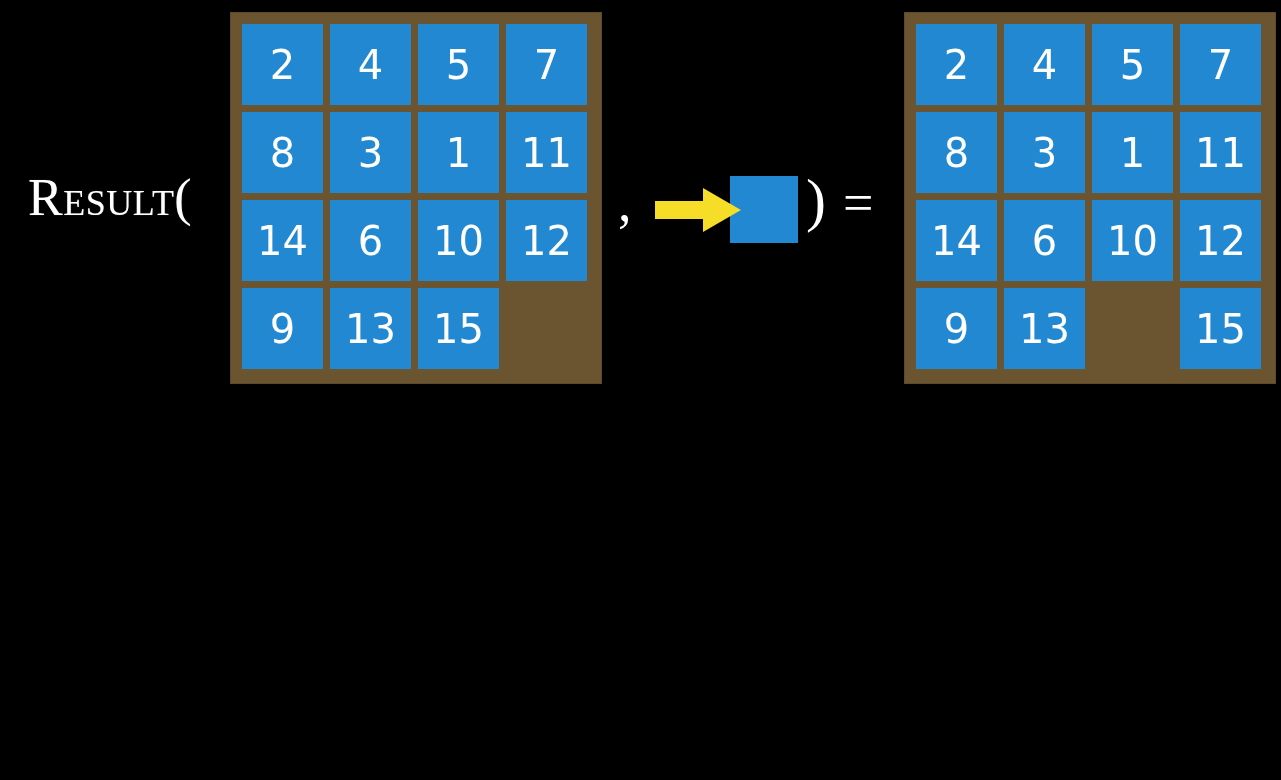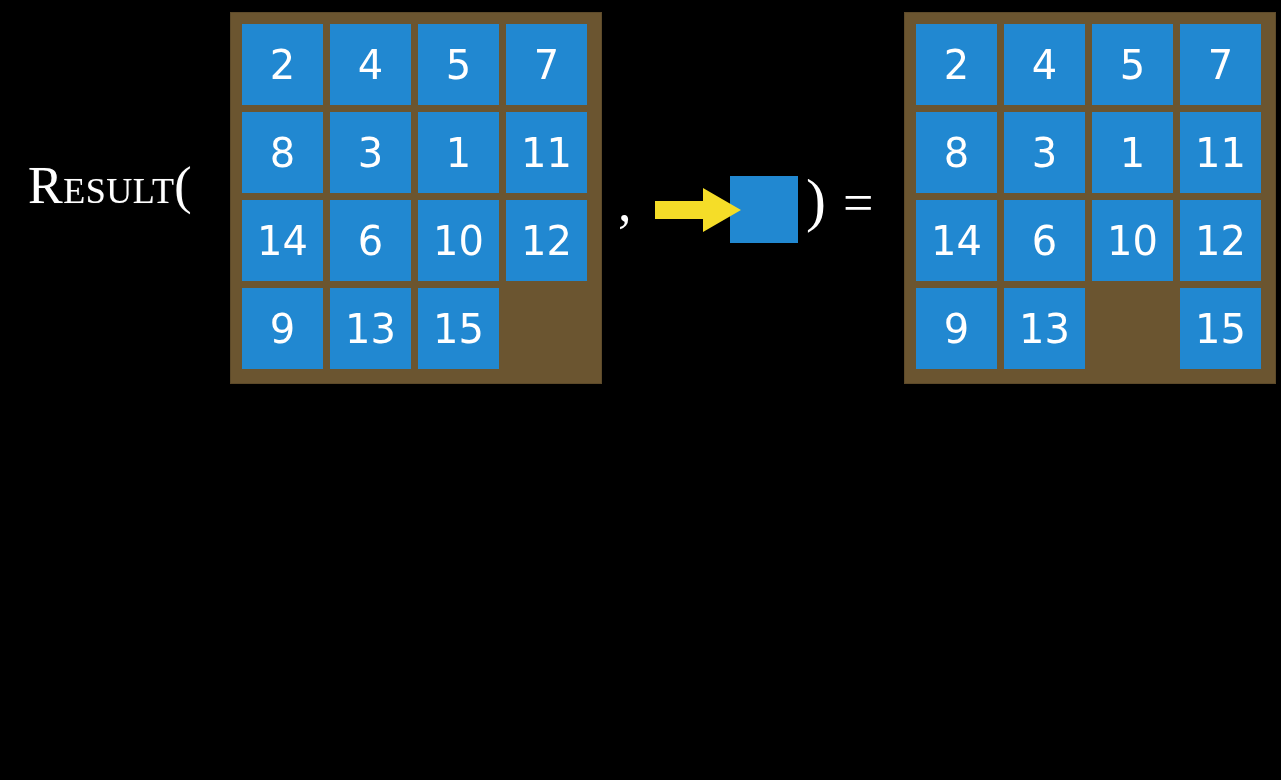--- a/index.html
+++ b/index.html
@@ -38,21 +38,21 @@
     color: #ffffff;
     font-family: "Liberation Serif", "DejaVu Serif", serif;
     font-variant: small-caps;
     letter-spacing: 0.5px;
     white-space: nowrap;
     line-height: 1;
     text-shadow: 0 0 1px rgba(255,255,255,0.35);
   }
   .row-1 .result-label {
     left: 28px;
-    top: 160px;
+    top: 172px;
     font-size: 52px;
   }
 
   
   .board {
     position: absolute;
     background: #6b5530;
     box-sizing: border-box;
     padding: 11px;
     box-shadow: 0 0 0 1px #5d4a2a;

